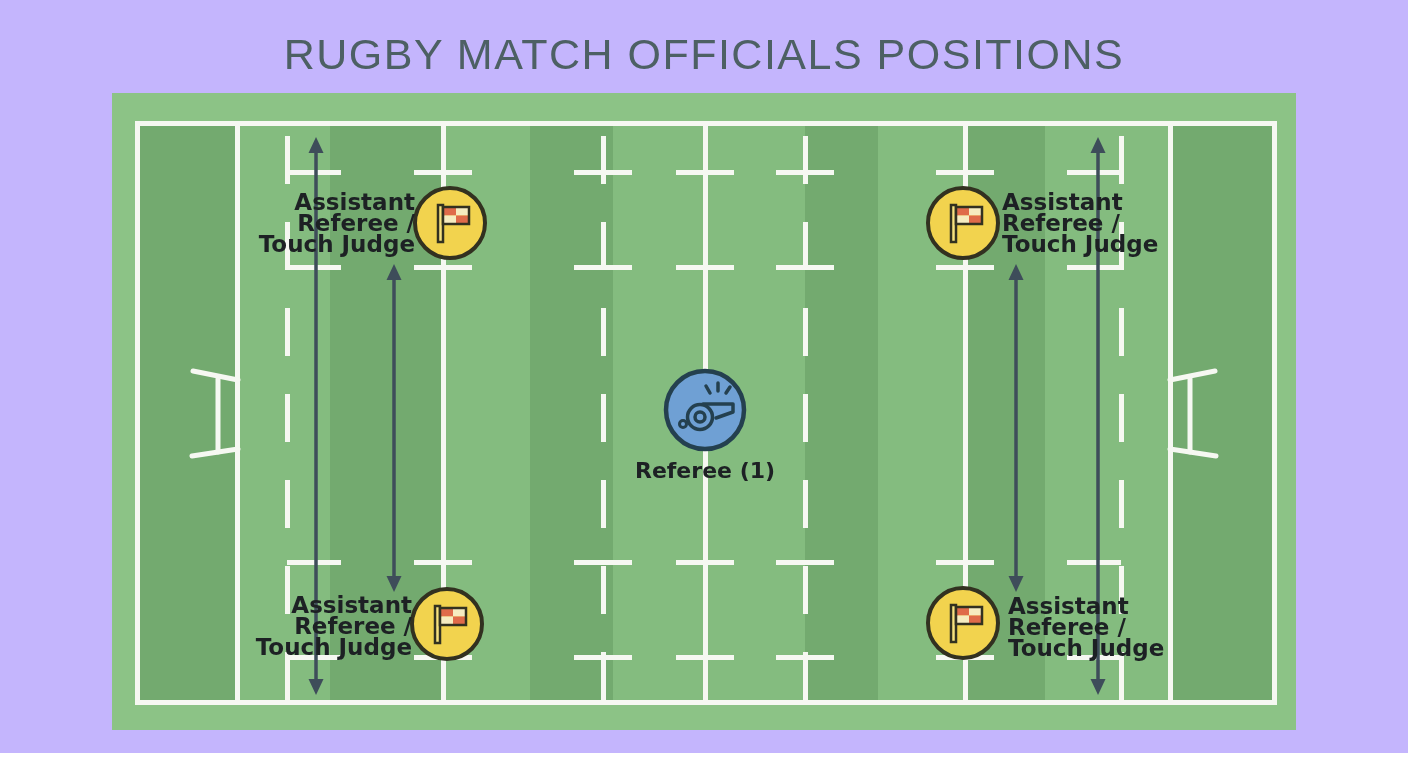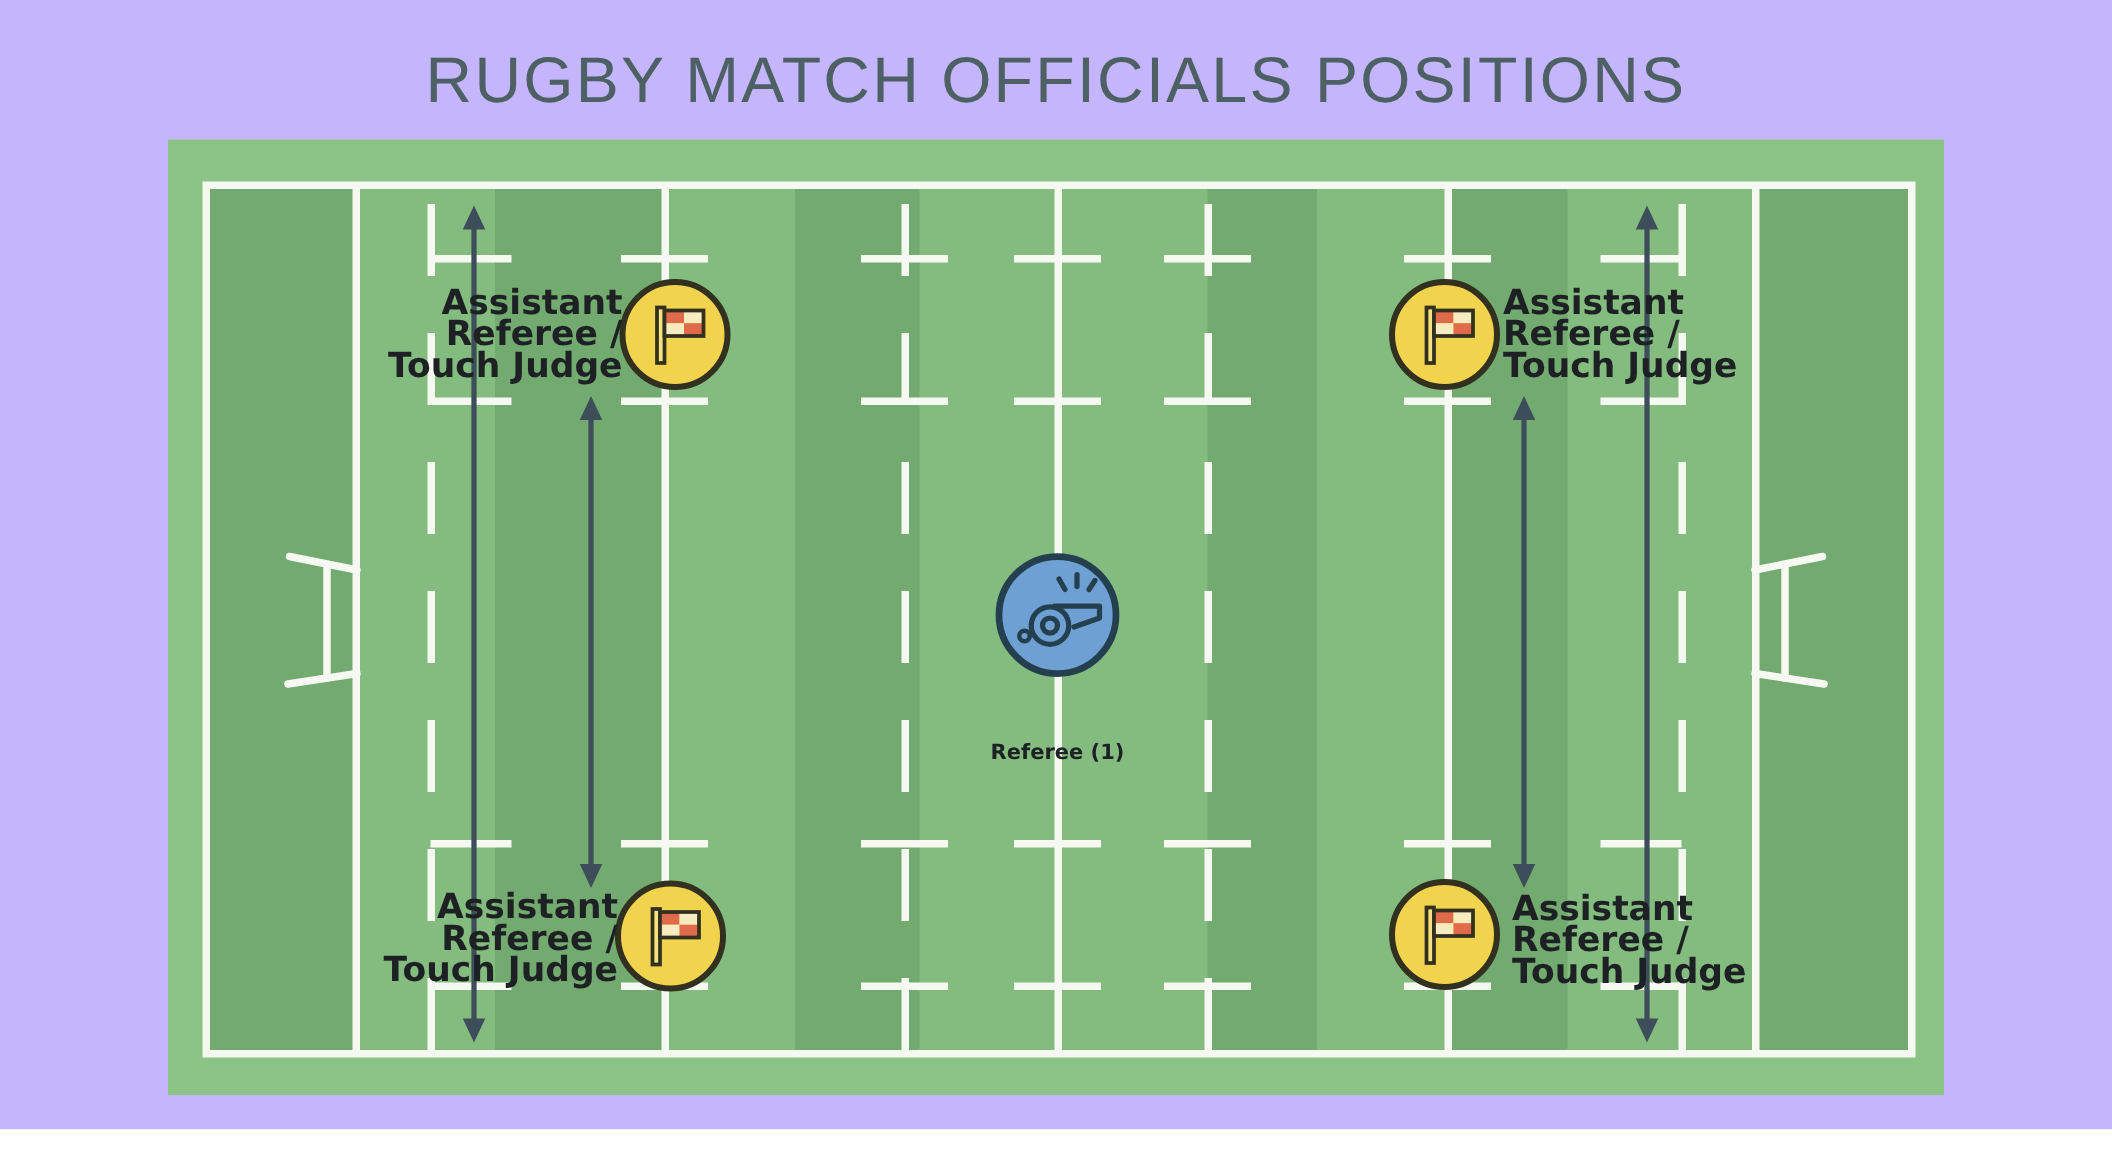--- a/index.html
+++ b/index.html
@@ -8,22 +8,22 @@
           font-family:"DejaVu Sans","Liberation Sans",sans-serif;}
   #field-svg{position:absolute;left:0;top:0;}
   .page-title{position:absolute;top:30px;left:0;width:1408px;text-align:center;
               font-family:"Liberation Sans",sans-serif;
               font-size:43px;font-weight:500;letter-spacing:1.5px;color:#4d6064;}
   .official-label{position:absolute;font-size:23px;font-weight:600;line-height:21px;
                   color:#1d2124;white-space:nowrap;}
   .official-label span{display:block;}
   .align-right{text-align:right;}
   .align-left{text-align:left;}
-  .referee-label{position:absolute;font-size:14px;font-weight:600;color:#1d2124;
-                 text-align:center;width:200px;margin-top:36px;}
+  .referee-label{position:absolute;font-size:22px;font-weight:600;color:#1d2124;
+                 text-align:center;width:200px;}
 </style>
 </head>
 <body>
 
 <div id="canvas">
 
   <svg id="field-svg" width="1408" height="768" viewBox="0 0 1408 768">
 
     <rect x="112" y="93" width="1184" height="637" fill="#8cc386"></rect>
 

